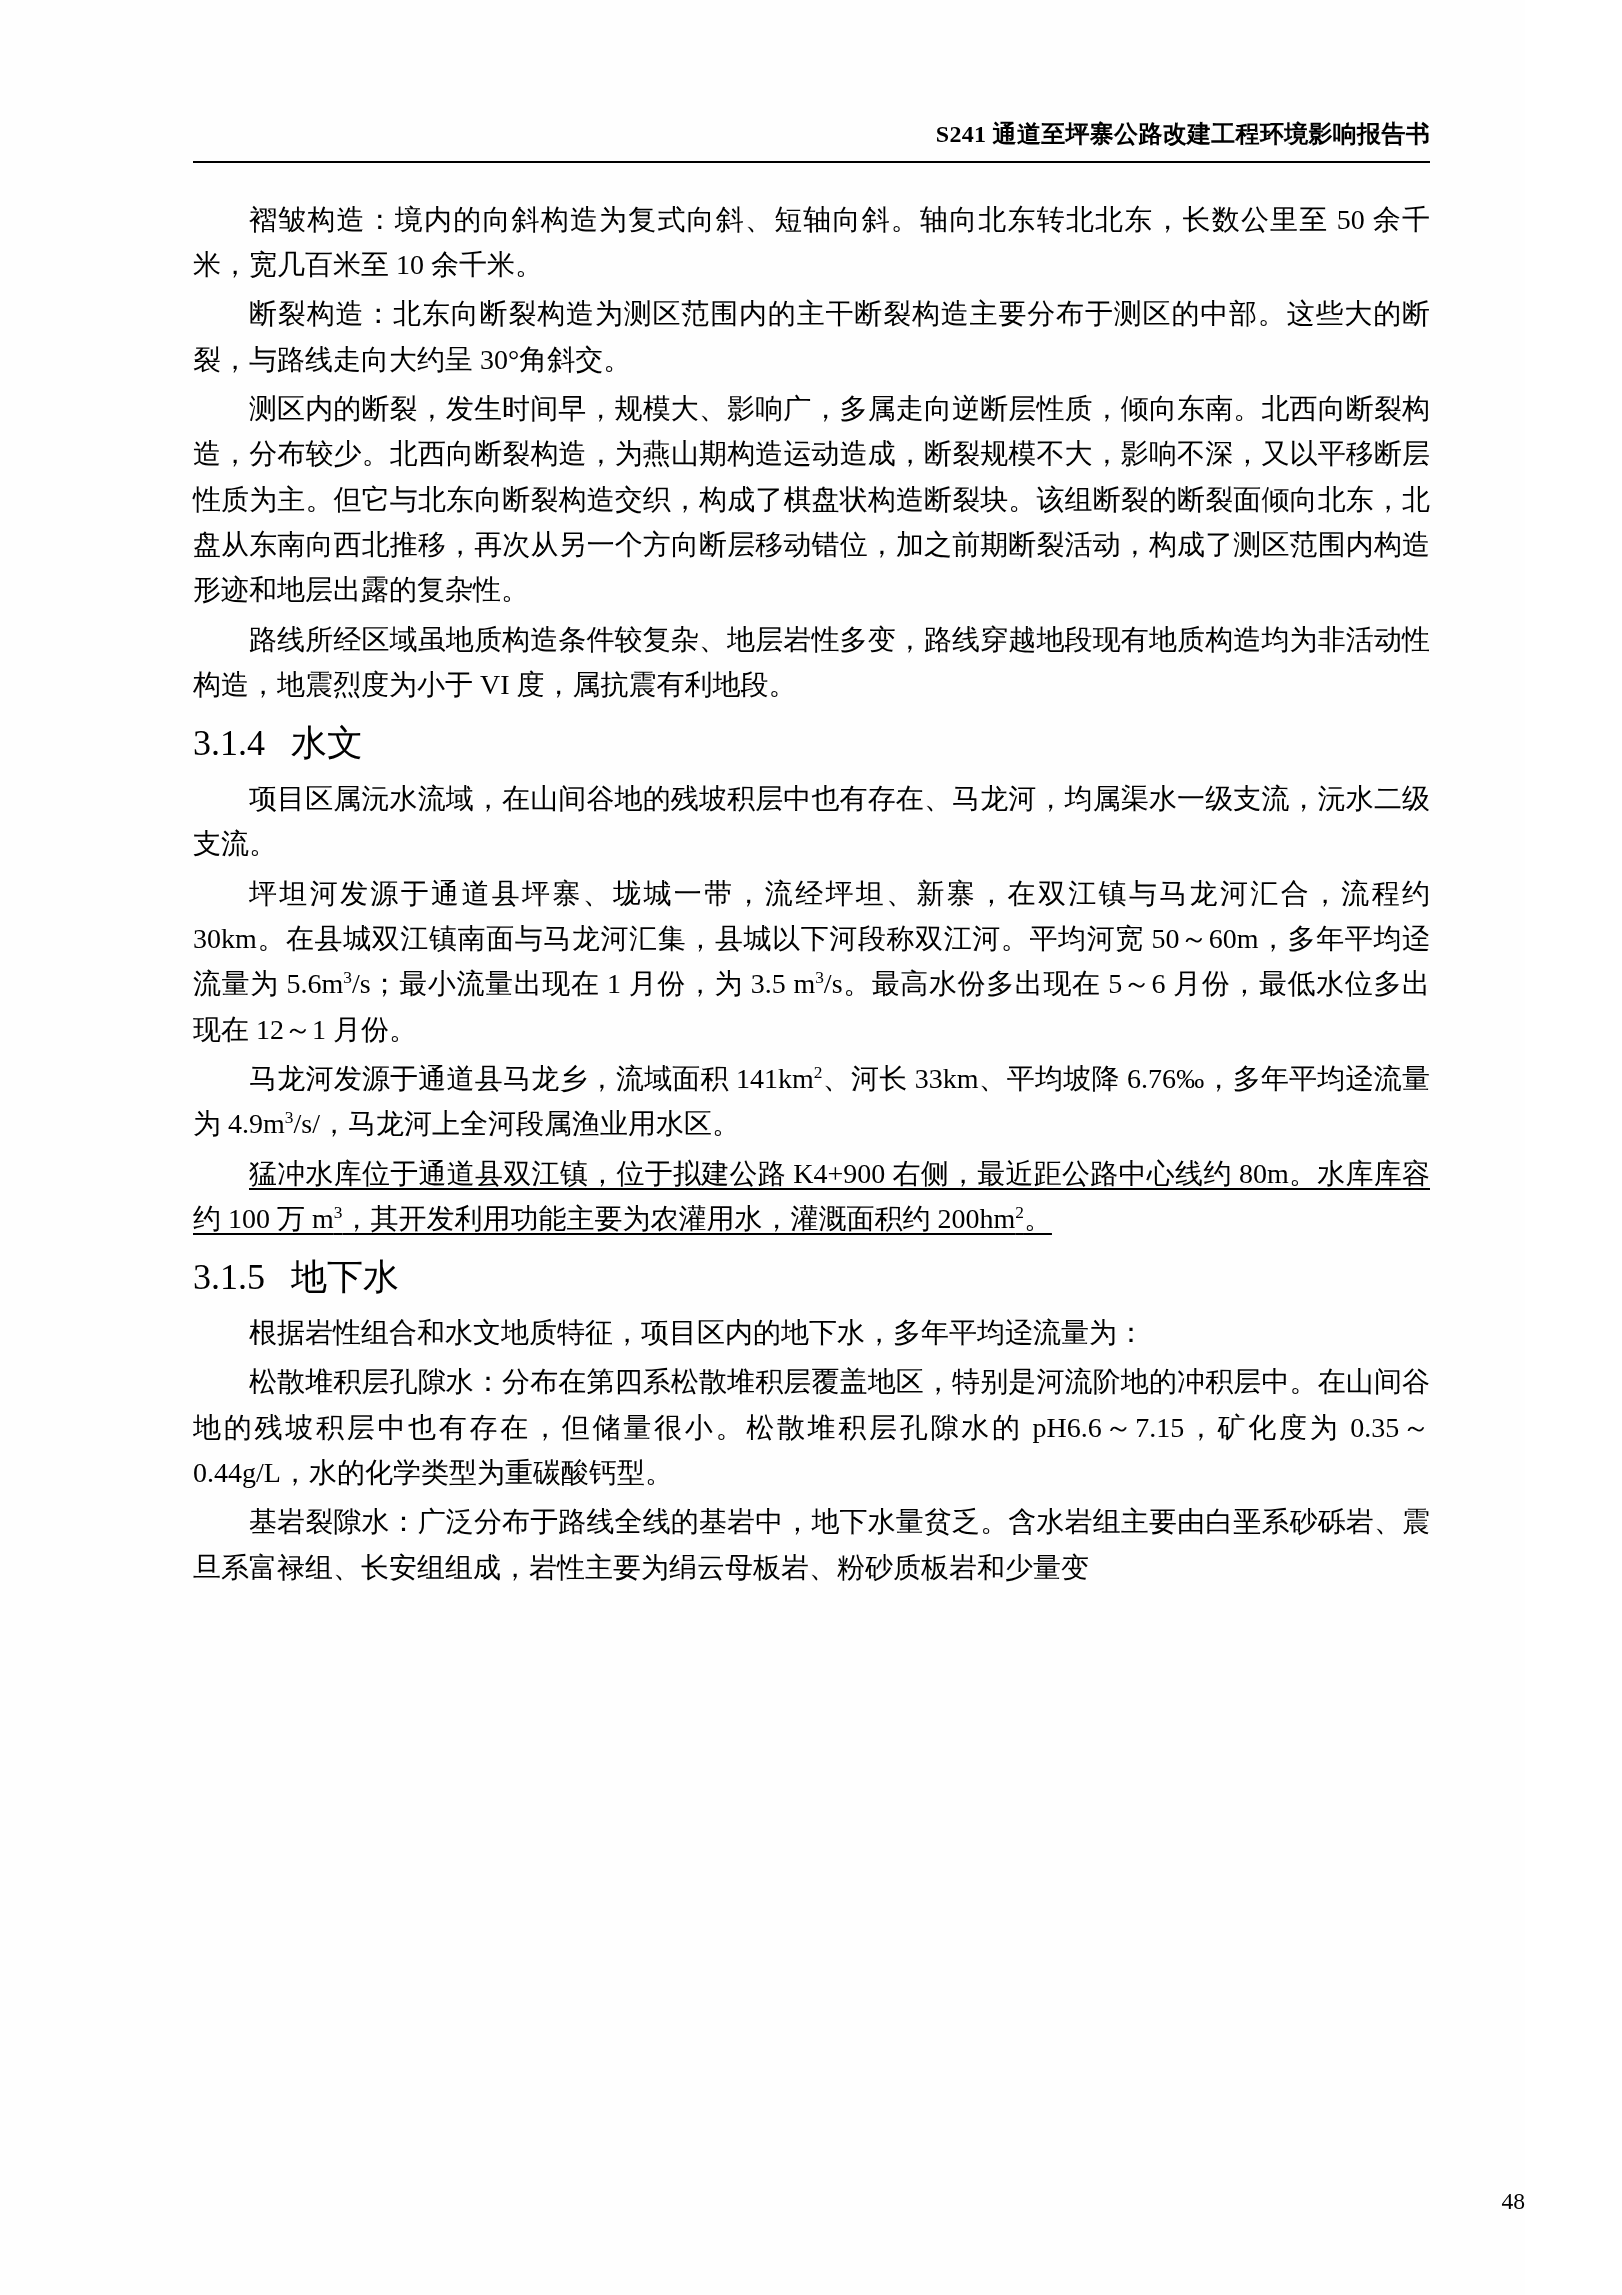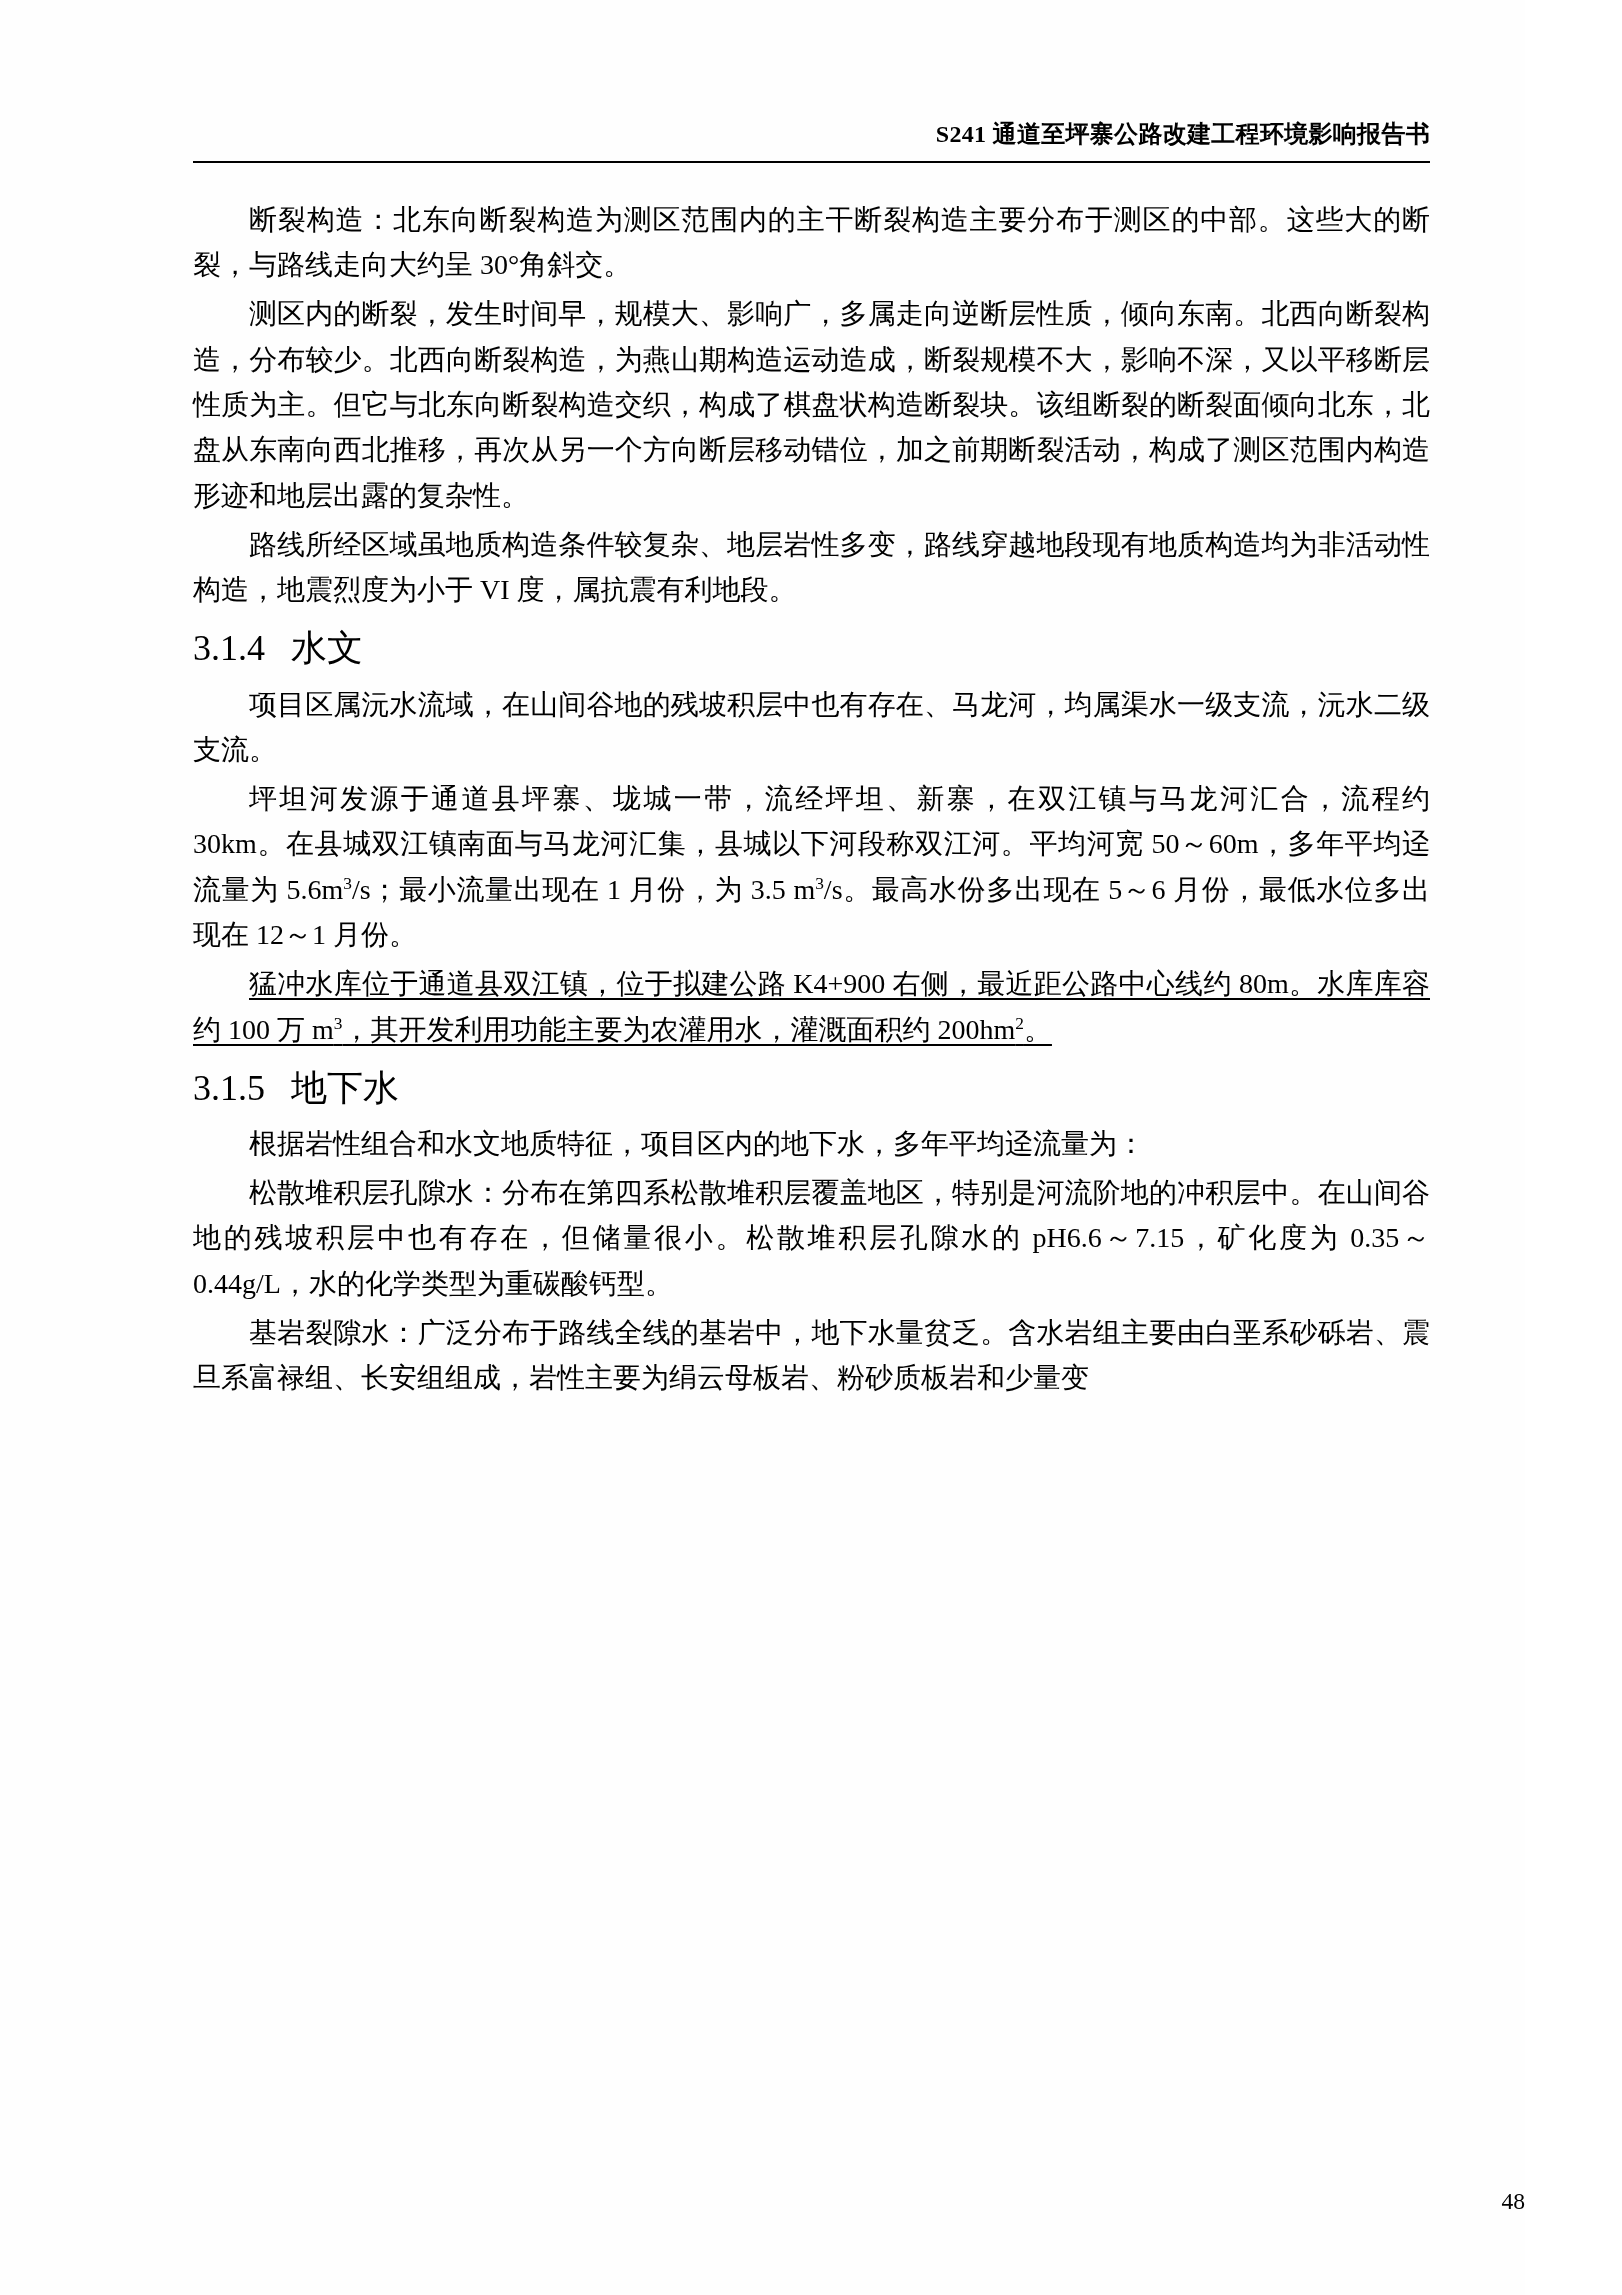--- a/index.html
+++ b/index.html
@@ -83,32 +83,34 @@
 
 <div class="page">
 
   <div class="content">
 
     <div class="header">
       <span>S241 通道至坪寨公路改建工程环境影响报告书</span>
     </div>
     <div class="header-rule"></div>
 
+    <p class="para">褶皱构造：境内的向斜构造为复式向斜、短轴向斜。轴向北东转北北东，长数公里至 50 余千米，宽几百米至 10 余千米。</p>
     <p class="para">断裂构造：北东向断裂构造为测区范围内的主干断裂构造主要分布于测区的中部。这些大的断裂，与路线走向大约呈 30°角斜交。</p>
     <p class="para">测区内的断裂，发生时间早，规模大、影响广，多属走向逆断层性质，倾向东南。北西向断裂构造，分布较少。北西向断裂构造，为燕山期构造运动造成，断裂规模不大，影响不深，又以平移断层性质为主。但它与北东向断裂构造交织，构成了棋盘状构造断裂块。该组断裂的断裂面倾向北东，北盘从东南向西北推移，再次从另一个方向断层移动错位，加之前期断裂活动，构成了测区范围内构造形迹和地层出露的复杂性。</p>
     <p class="para">路线所经区域虽地质构造条件较复杂、地层岩性多变，路线穿越地段现有地质构造均为非活动性构造，地震烈度为小于 VI 度，属抗震有利地段。</p>
 
     <h2 class="heading">
       <span class="num">3.1.4</span><span>水文</span>
     </h2>
 
     <p class="para">项目区属沅水流域，在山间谷地的残坡积层中也有存在、马龙河，均属渠水一级支流，沅水二级支流。</p>
 
     <p class="para"><span>坪坦河发源于通道县坪寨、垅城一带，流经坪坦、新寨，在双江镇与马龙河汇合，流程约 30km。在县城双江镇南面与马龙河汇集，县城以下河段称双江河。平均河宽 50～60m，多年平均迳流量为 5.6m</span><sup>3</sup><span>/s；最小流量出现在 1 月份，为 3.5 m</span><sup>3</sup><span>/s。最高水份多出现在 5～6 月份，最低水位多出现在 12～1 月份。</span></p>
 
+    <p class="para"><span>马龙河发源于通道县马龙乡，流域面积 141km</span><sup>2</sup><span>、河长 33km、平均坡降 6.76‰，多年平均迳流量为 4.9m</span><sup>3</sup><span>/s/，马龙河上全河段属渔业用水区。</span></p>
 
     <p class="para underline-block"><span>猛冲水库位于通道县双江镇，位于拟建公路 K4+900 右侧，最近距公路中心线约 80m。水库库容约 100 万 m</span><sup>3</sup><span>，其开发利用功能主要为农灌用水，灌溉面积约 200hm</span><sup>2</sup><span>。</span></p>
 
     <h2 class="heading">
       <span class="num">3.1.5</span><span>地下水</span>
     </h2>
 
     <p class="para">根据岩性组合和水文地质特征，项目区内的地下水，多年平均迳流量为：</p>
     <p class="para">松散堆积层孔隙水：分布在第四系松散堆积层覆盖地区，特别是河流阶地的冲积层中。在山间谷地的残坡积层中也有存在，但储量很小。松散堆积层孔隙水的 pH6.6～7.15，矿化度为 0.35～0.44g/L，水的化学类型为重碳酸钙型。</p>
     <p class="para">基岩裂隙水：广泛分布于路线全线的基岩中，地下水量贫乏。含水岩组主要由白垩系砂砾岩、震旦系富禄组、长安组组成，岩性主要为绢云母板岩、粉砂质板岩和少量变</p>

